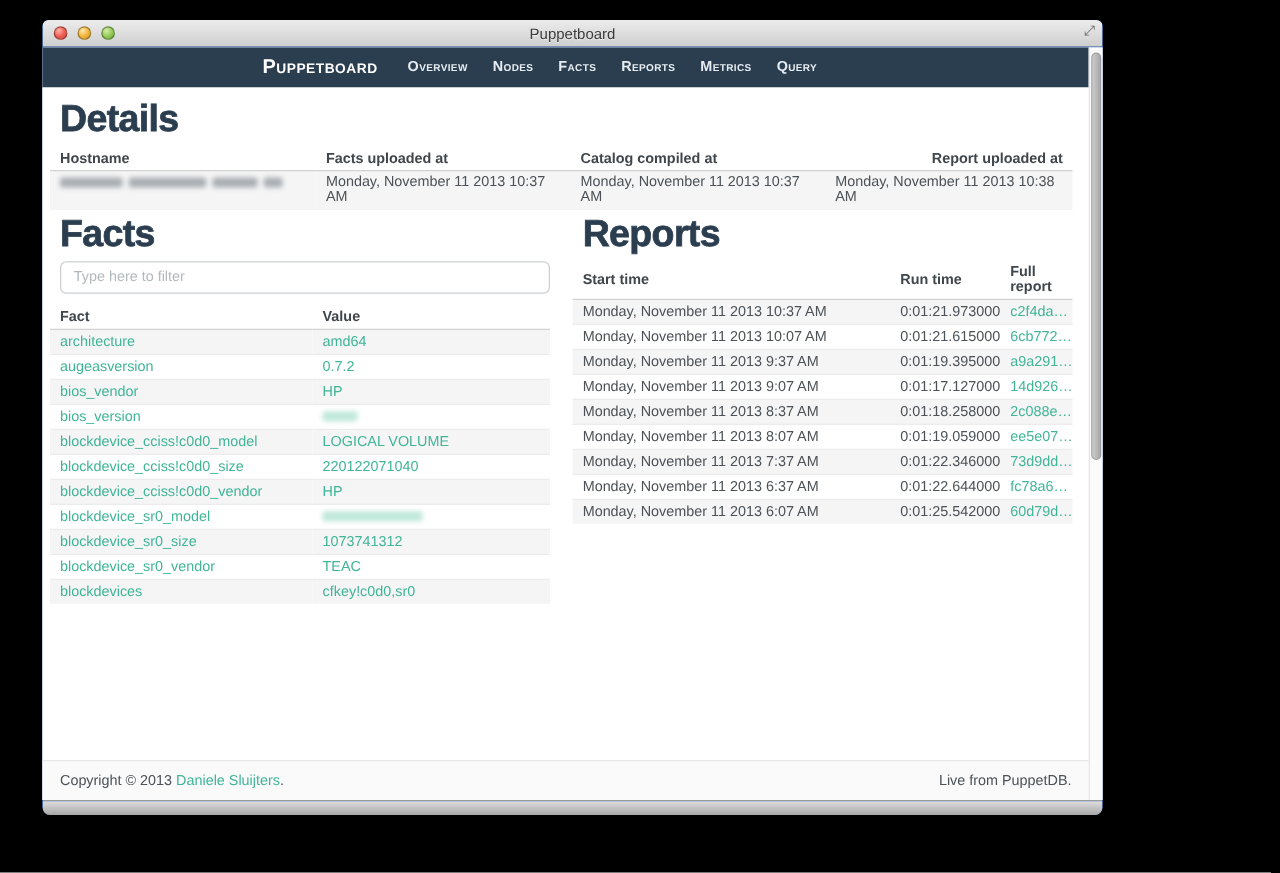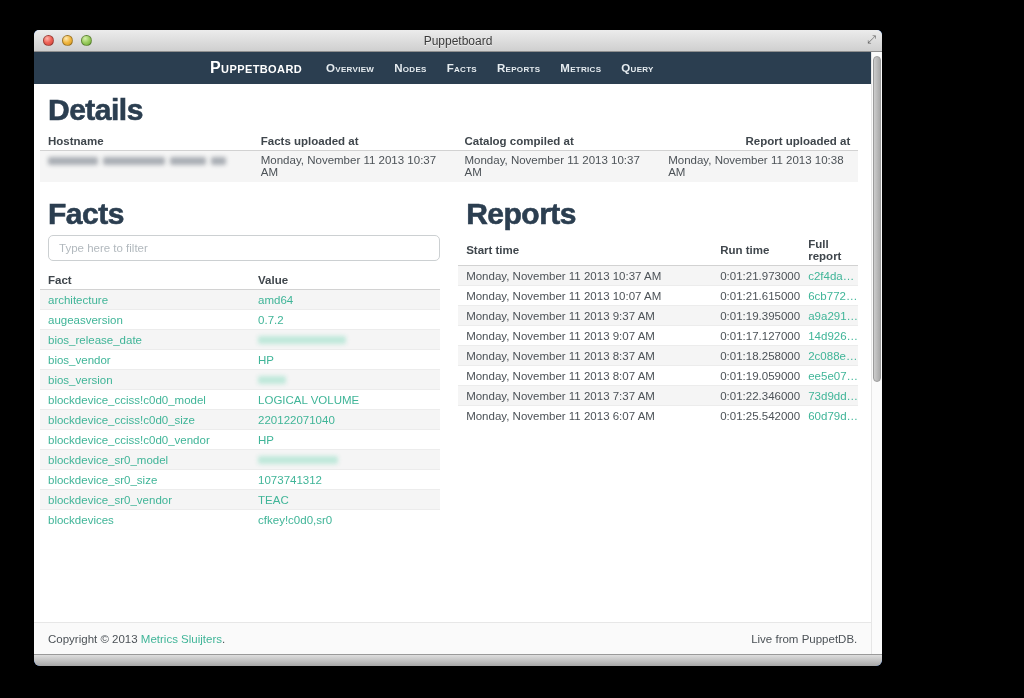--- a/index.html
+++ b/index.html
@@ -12,21 +12,21 @@
   *{box-sizing:border-box;margin:0;padding:0;}
   html,body{width:1024px;height:698px;}
   body{
     background:#000;
     font-family:"Liberation Sans","DejaVu Sans",sans-serif;
     position:relative;
     overflow:hidden;
   }
   
   .window{
-    position:absolute;left:34px;top:30px;width:848px;height:636px;
+    position:absolute;left:34px;top:16px;width:848px;height:636px;
     border-radius:5px 5px 6px 6px;
     background:#3b82f6;
     box-shadow:0 18px 45px rgba(0,0,0,.85), 0 2px 8px rgba(0,0,0,.6);
   }
   .titlebar{
     height:22px;border-radius:5px 5px 0 0;position:relative;
     background:linear-gradient(#eéeeee,#d2d2d2);
     background:linear-gradient(#ececec,#cfcfcf);
     border-bottom:1px solid #8f8f8f;
   }
@@ -83,21 +83,21 @@
   .two-col h1{margin:4px 0 6px 8px;}
   table{width:100%;border-collapse:collapse;font-size:11.5px;color:var(--text);table-layout:fixed;}
   th{
     text-align:left;padding:3px 8px;font-size:11.5px;font-weight:700;color:#3f464c;
     border-bottom:1px solid #d2d2d2;
   }
   td{padding:3.5px 8px;vertical-align:top;}
   tbody tr{border-top:1px solid #ececec;}
   tbody tr:nth-child(odd){background:#f5f5f5;}
   a.glink{color:var(--link-green);text-decoration:none;}
-  .details-table{margin-bottom:12px;}
+  .details-table{margin-bottom:0;}
   .details-table th:nth-child(1){width:26%;}
   .details-table th:nth-child(2){width:24.9%;}
   .details-table th:nth-child(3){width:24.9%;}
   .details-table th:nth-child(4){width:24.2%;text-align:right;}
   .two-col{display:flex;gap:18px;align-items:flex-start;}
   .col{flex:1 1 0;min-width:0;}
   .filter-input{
     display:block;width:calc(100% - 8px);margin:0 0 10px 8px;height:26px;
     border:1px solid #ccd0d2;border-radius:5px;padding:0 10px;font-size:11.5px;
     color:#555;outline:none;font-family:inherit;background:#fff;
@@ -221,24 +221,20 @@
               <tbody id="facts-body">
                   <tr>
                     <td><a class="glink" href="#">architecture</a></td>
                     <td><a class="glink" href="#">amd64</a></td>
                   </tr>
                   <tr>
                     <td><a class="glink" href="#">augeasversion</a></td>
                     <td><a class="glink" href="#">0.7.2</a></td>
                   </tr>
                   <tr>
-                    <td><a class="glink" href="#">bios_release_date</a></td>
-                    <td><span class="blur-line" style="width: 88px;"></span></td>
-                  </tr>
-                  <tr>
                     <td><a class="glink" href="#">bios_vendor</a></td>
                     <td><a class="glink" href="#">HP</a></td>
                   </tr>
                   <tr>
                     <td><a class="glink" href="#">bios_version</a></td>
                     <td><span class="blur-line" style="width: 28px;"></span></td>
                   </tr>
                   <tr>
                     <td><a class="glink" href="#">blockdevice_cciss!c0d0_model</a></td>
                     <td><a class="glink" href="#">LOGICAL VOLUME</a></td>
@@ -316,33 +312,38 @@
                     <td>Monday, November 11 2013 8:07 AM</td>
                     <td>0:01:19.059000</td>
                     <td><a class="glink" href="#">ee5e07…</a></td>
                   </tr>
                   <tr>
                     <td>Monday, November 11 2013 7:37 AM</td>
                     <td>0:01:22.346000</td>
                     <td><a class="glink" href="#">73d9dd…</a></td>
                   </tr>
                   <tr>
+                    <td>Monday, November 11 2013 6:37 AM</td>
+                    <td>0:01:22.644000</td>
+                    <td><a class="glink" href="#">fc78a6…</a></td>
+                  </tr>
+                  <tr>
                     <td>Monday, November 11 2013 6:07 AM</td>
                     <td>0:01:25.542000</td>
                     <td><a class="glink" href="#">60d79d…</a></td>
                   </tr>
                 </tbody>
             </table>
           </section>
 
         </div>
 
         <footer class="footer">
           <div>
-            <span>Copyright © 2013 </span><a href="#">Metrics Sluijters</a><span>.</span>
+            <span>Copyright © 2013 </span><a href="#">Daniele Sluijters</a><span>.</span>
           </div>
           <div>Live from PuppetDB.</div>
         </footer>
 
       </div>
     </div>
 
     <div class="scrollbar">
       <div class="scroll-thumb"></div>
     </div>

